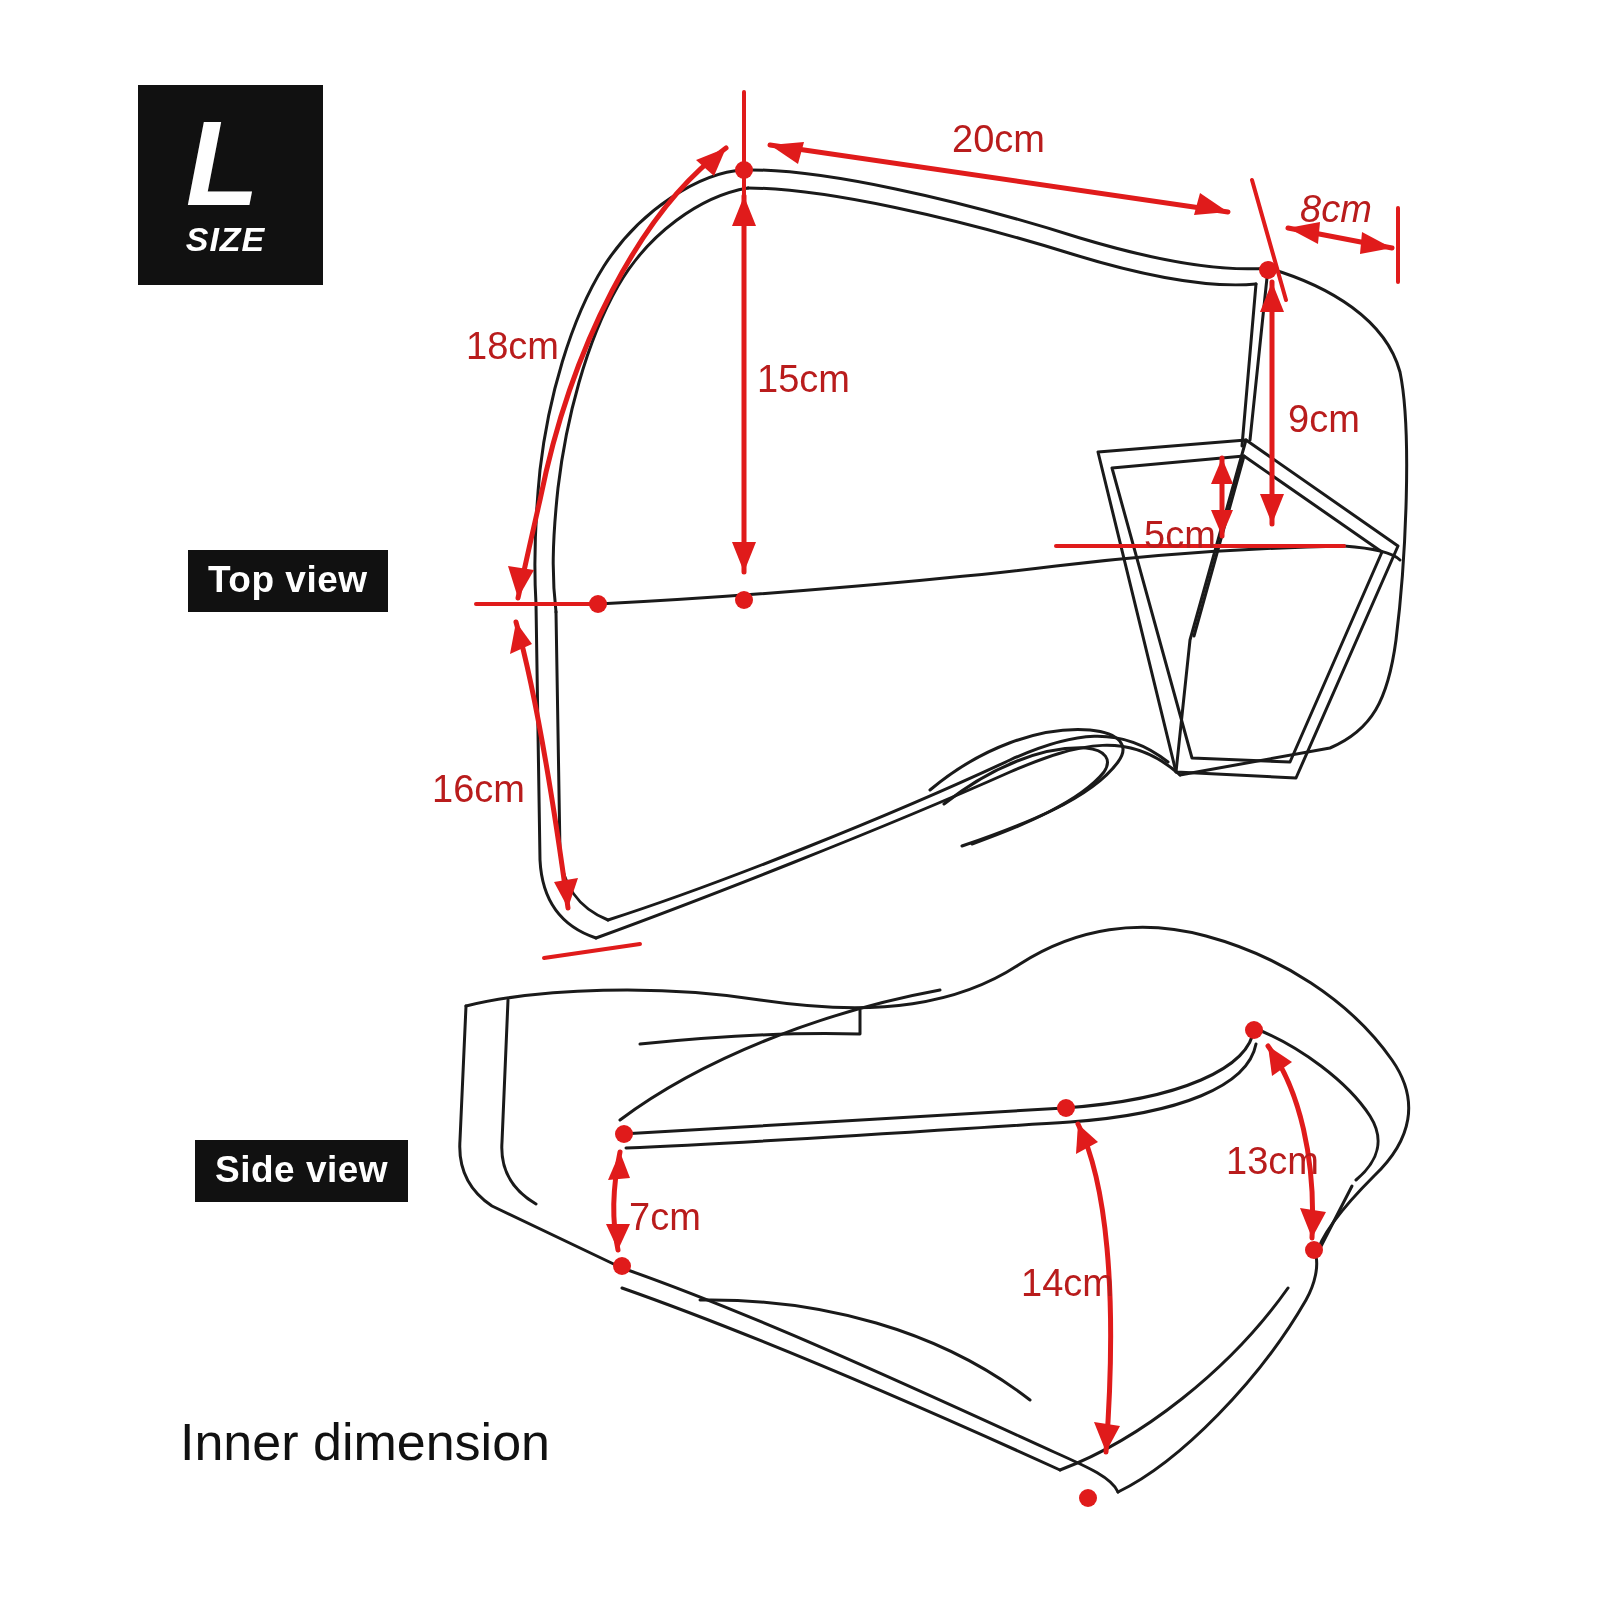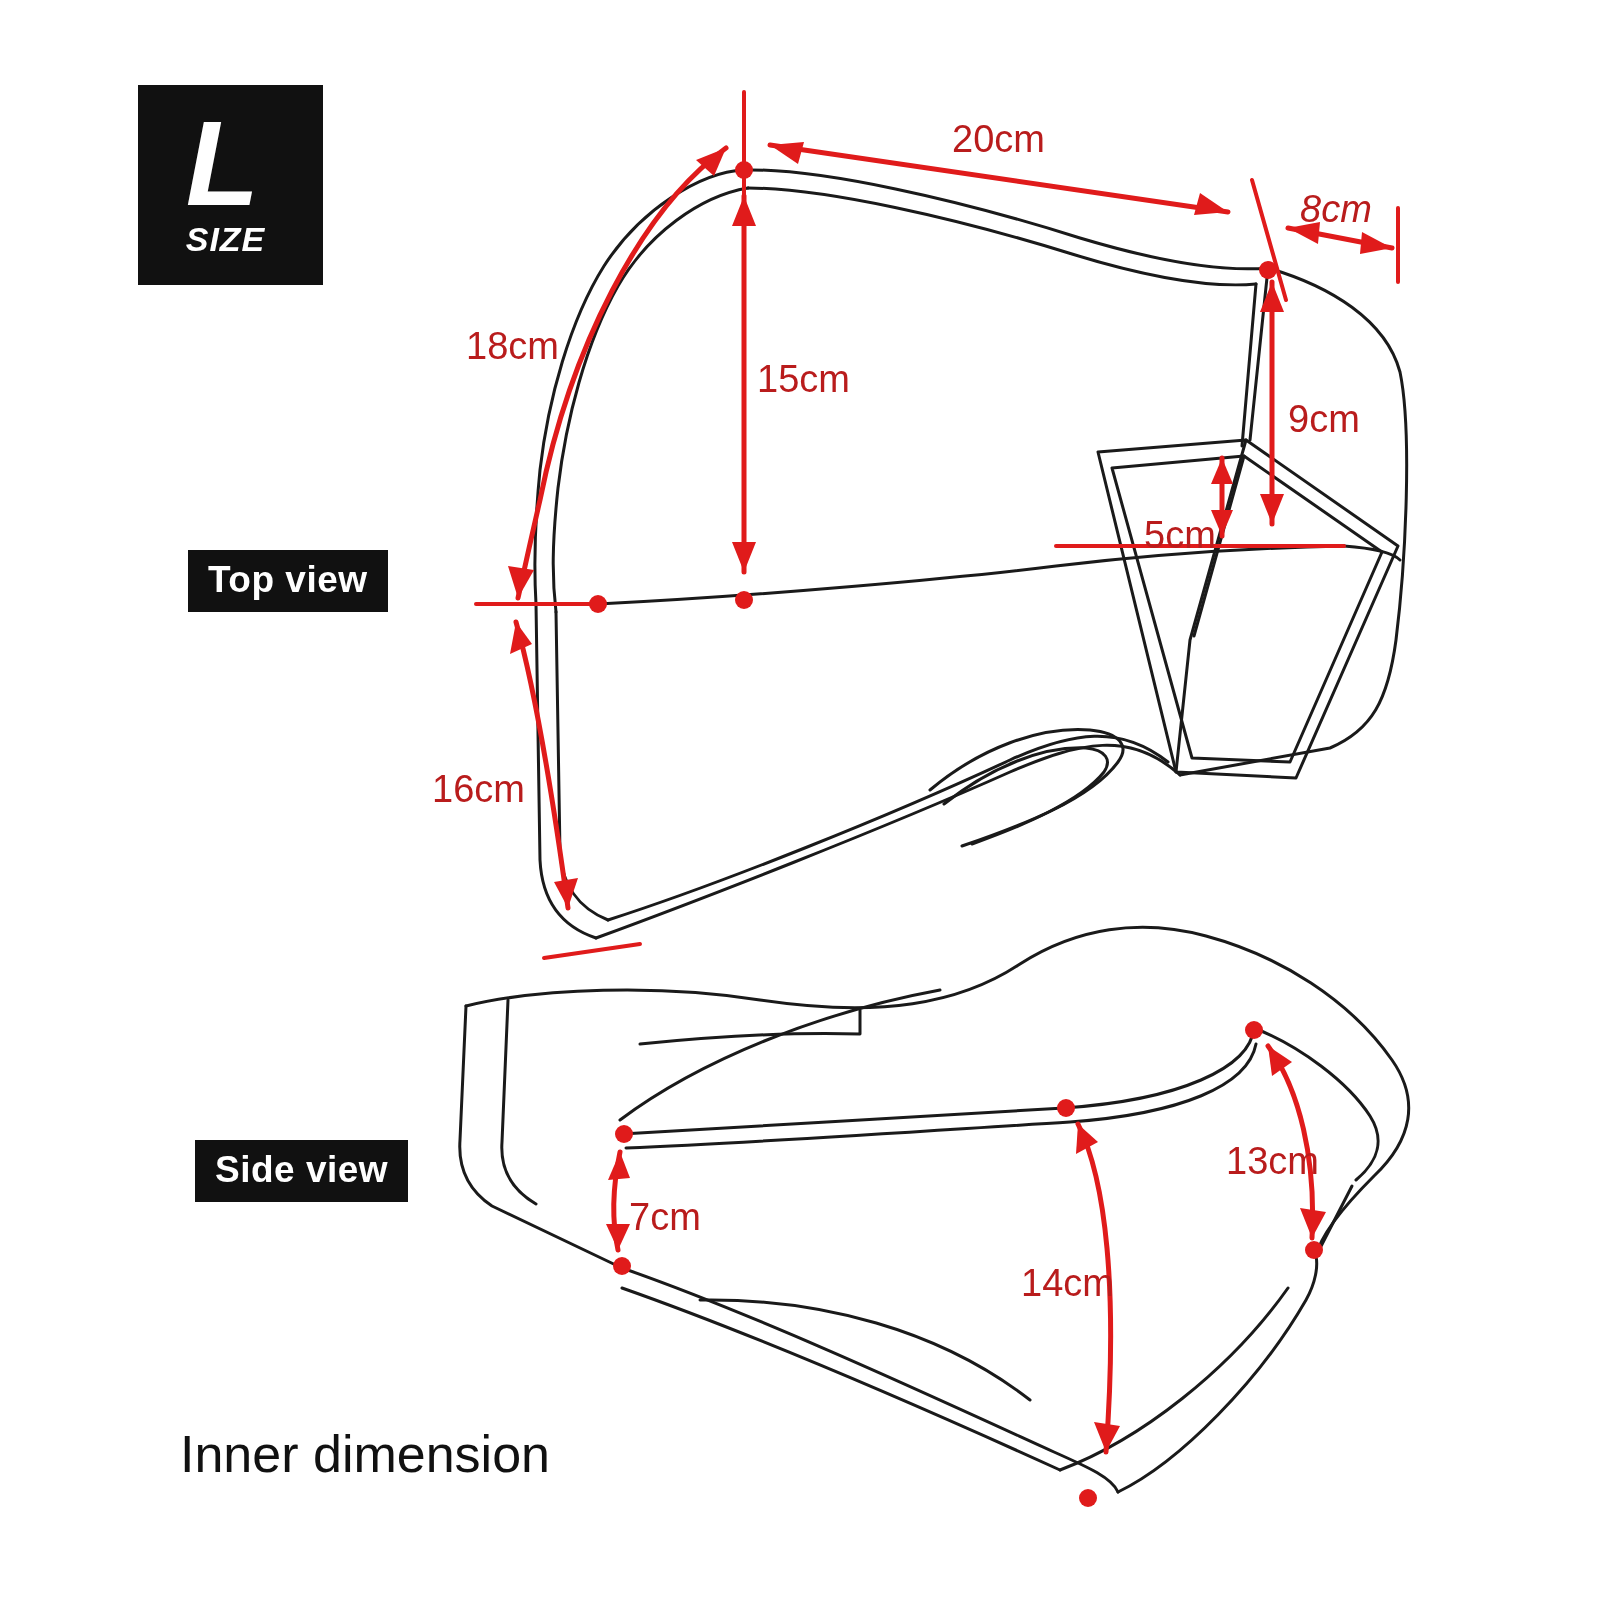--- a/index.html
+++ b/index.html
@@ -73,21 +73,20 @@
 
   
   #caption-inner-dimension {
     position: absolute;
     left: 180px;
     top: 1412px;
     font-size: 52px;
     color: #111111;
     font-weight: normal;
     white-space: nowrap;
-    margin-top: 12px;
   }
 
   
   .dim-label {
     position: absolute;
     color: #b91c1c;
     font-size: 38px;
     white-space: nowrap;
   }
 </style>

